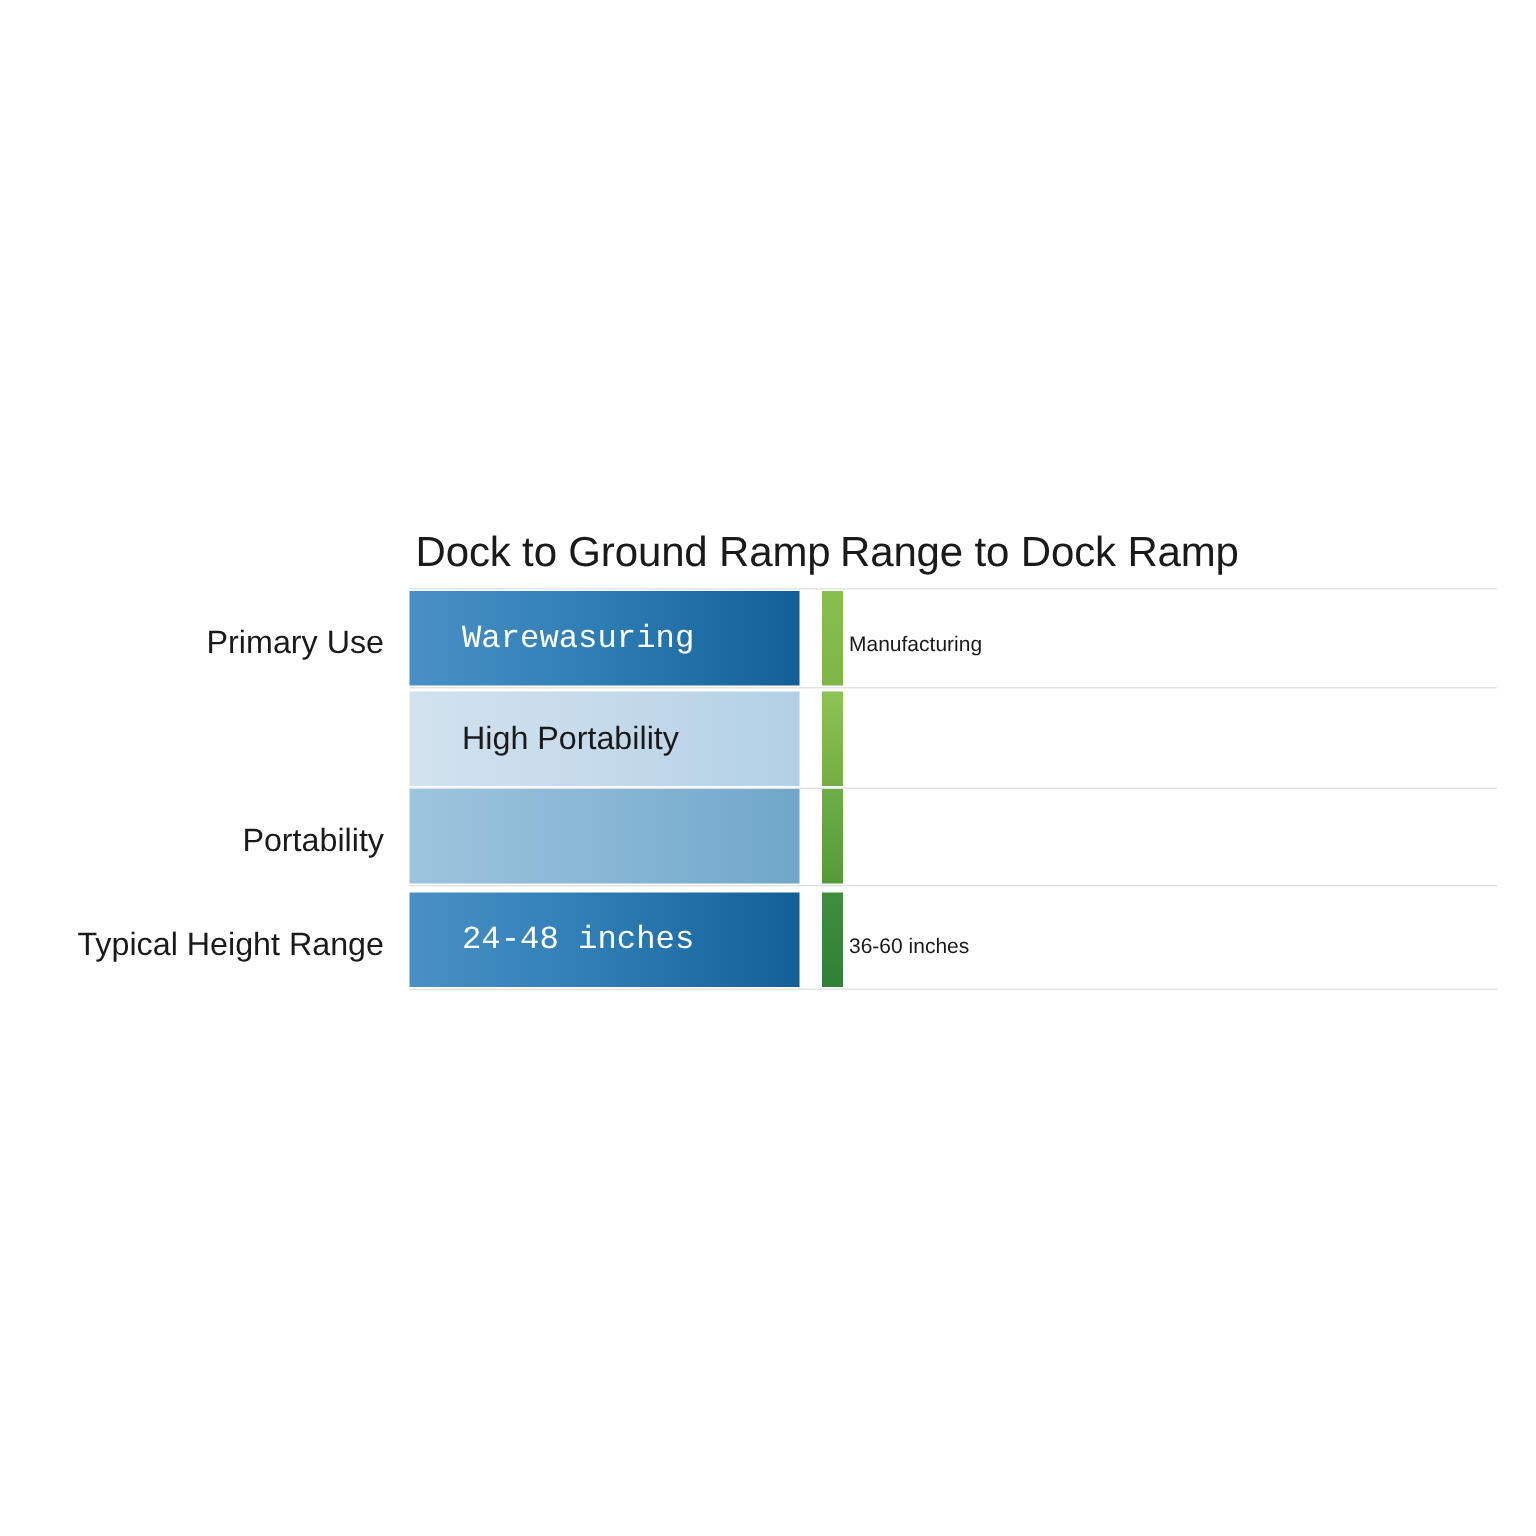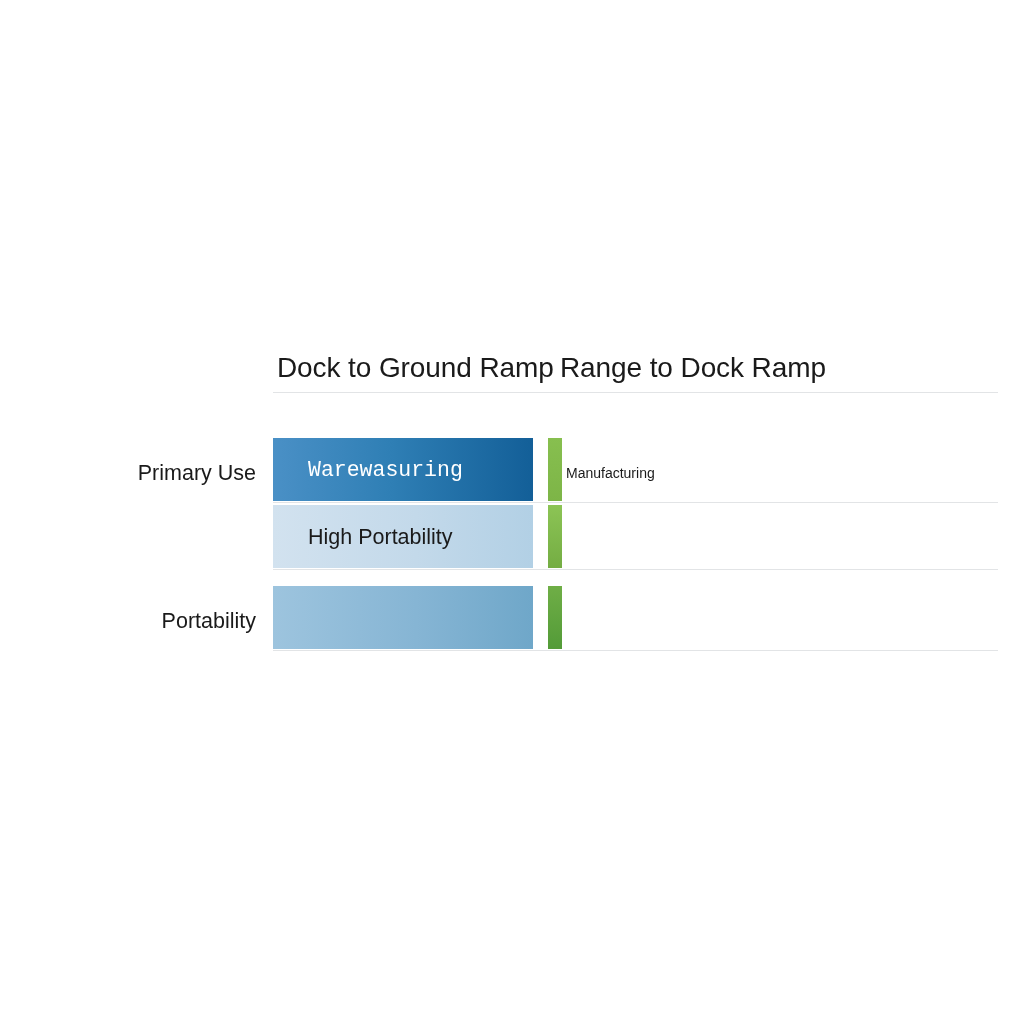--- a/index.html
+++ b/index.html
@@ -52,25 +52,24 @@
     width: 1024px;
     height: 288px;
   }
 
   
   .grid-row {
     position: absolute;
     left: 0px;
     width: 1024px;
     height: 73px;
-    margin-top: 44px;
   }
   .grid-row.r0 { top: 0px; }
   .grid-row.r1 { top: 67px; }
-  .grid-row.r2 { top: 148px; }
+  .grid-row.r2 { top: 132px; }
   .grid-row.r3 { top: 201px; }
 
   
   .row-rule {
     position: absolute;
     left: 273px;
     width: 725px;
     height: 1px;
     background: #e2e4e6;
   }
@@ -176,15 +175,24 @@
     <div class="grid-row r2">
       <div class="row-label">Portability</div>
       <div class="bar-blue fill-mid">
         <span class="bar-text text-dark"></span>
       </div>
       <div class="bar-green green-3"></div>
       <div class="cell-right"></div>
       <div class="row-rule" style="top:66px;"></div>
     </div>
 
+    <div class="grid-row r3">
+      <div class="row-label">Typical Height Range</div>
+      <div class="bar-blue fill-dark">
+        <span class="bar-text text-white">24-48 inches</span>
+      </div>
+      <div class="bar-green green-4"></div>
+      <div class="cell-right">36-60 inches</div>
+      <div class="row-rule" style="top:66px;"></div>
+    </div>
 
   </div>
 </div>
 
 </body></html>

